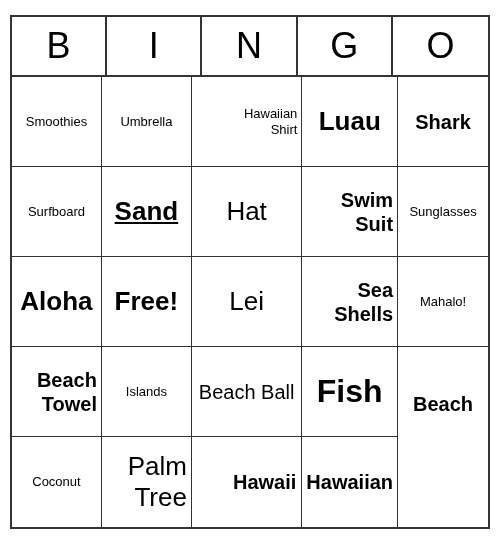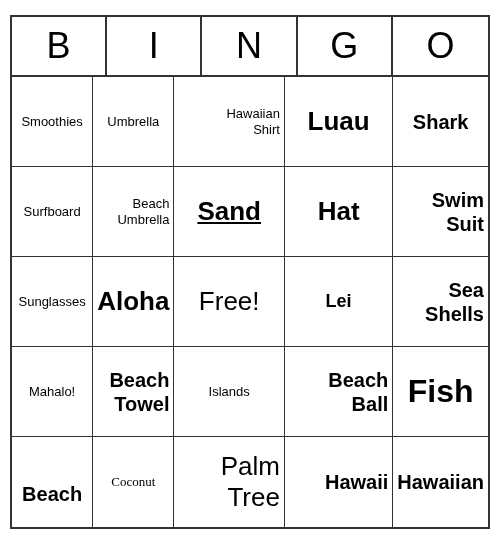--- a/index.html
+++ b/index.html
@@ -110,66 +110,63 @@
       <div class="bingo-cell">
         <span class="cell-text large" style="font-size: 26px; font-weight: bold;">Luau</span>
       </div>
       <div class="bingo-cell">
         <span class="cell-text medium" style="font-size: 20px; font-weight: bold;">Shark</span>
       </div>
       <div class="bingo-cell">
         <span class="cell-text " style="font-size: 13px;">Surfboard</span>
       </div>
       <div class="bingo-cell">
-        <span class="cell-text " style="font-size: 13px;">Beach Umbrella</span>
-      </div>
-      <div class="bingo-cell">
         <span class="cell-text large" style="font-size: 26px; font-weight: bold; text-decoration: underline;">Sand</span>
       </div>
       <div class="bingo-cell">
-        <span class="cell-text large" style="font-size: 26px; font-weight: bold;">Hat</span>
+        <span class="cell-text large" style="font-size: 26px; font-weight: normal;">Hat</span>
       </div>
       <div class="bingo-cell">
         <span class="cell-text medium" style="font-size: 20px; font-weight: bold;">Swim Suit</span>
       </div>
       <div class="bingo-cell">
         <span class="cell-text " style="font-size: 13px;">Sunglasses</span>
       </div>
       <div class="bingo-cell">
         <span class="cell-text large" style="font-size: 26px; font-weight: bold;">Aloha</span>
       </div>
       <div class="bingo-cell">
-        <span class="cell-text large" style="font-size: 26px; font-weight: normal;">Free!</span>
+        <span class="cell-text large" style="font-size: 26px; font-weight: bold;">Free!</span>
       </div>
       <div class="bingo-cell">
-        <span class="cell-text large" style="font-size: 18px; font-weight: bold;">Lei</span>
+        <span class="cell-text large" style="font-size: 26px; font-weight: normal;">Lei</span>
       </div>
       <div class="bingo-cell">
         <span class="cell-text medium" style="font-size: 20px; font-weight: bold;">Sea Shells</span>
       </div>
       <div class="bingo-cell">
         <span class="cell-text " style="font-size: 13px;">Mahalo!</span>
       </div>
       <div class="bingo-cell">
         <span class="cell-text medium" style="font-size: 20px; font-weight: bold;">Beach Towel</span>
       </div>
       <div class="bingo-cell">
         <span class="cell-text " style="font-size: 13px;">Islands</span>
       </div>
       <div class="bingo-cell">
-        <span class="cell-text medium" style="font-size: 20px; font-weight: bold;">Beach Ball</span>
+        <span class="cell-text medium" style="font-size: 20px; font-weight: normal;">Beach Ball</span>
       </div>
       <div class="bingo-cell">
         <span class="cell-text xlarge" style="font-size: 32px; font-weight: bold;">Fish</span>
       </div>
       <div class="bingo-cell">
         <span class="cell-text medium" style="font-size: 20px; font-weight: bold; margin-top: 24px;">Beach</span>
       </div>
       <div class="bingo-cell">
-        <span class="cell-text " style="font-size: 13px; font-family: Liberation Serif, serif;">Coconut</span>
+        <span class="cell-text " style="font-size: 13px;">Coconut</span>
       </div>
       <div class="bingo-cell">
         <span class="cell-text large" style="font-size: 26px; font-weight: normal;">Palm Tree</span>
       </div>
       <div class="bingo-cell">
         <span class="cell-text medium" style="font-size: 20px; font-weight: bold; margin-left: 36px;">Hawaii</span>
       </div>
       <div class="bingo-cell">
         <span class="cell-text medium" style="font-size: 20px; font-weight: bold;">Hawaiian</span>
       </div>

